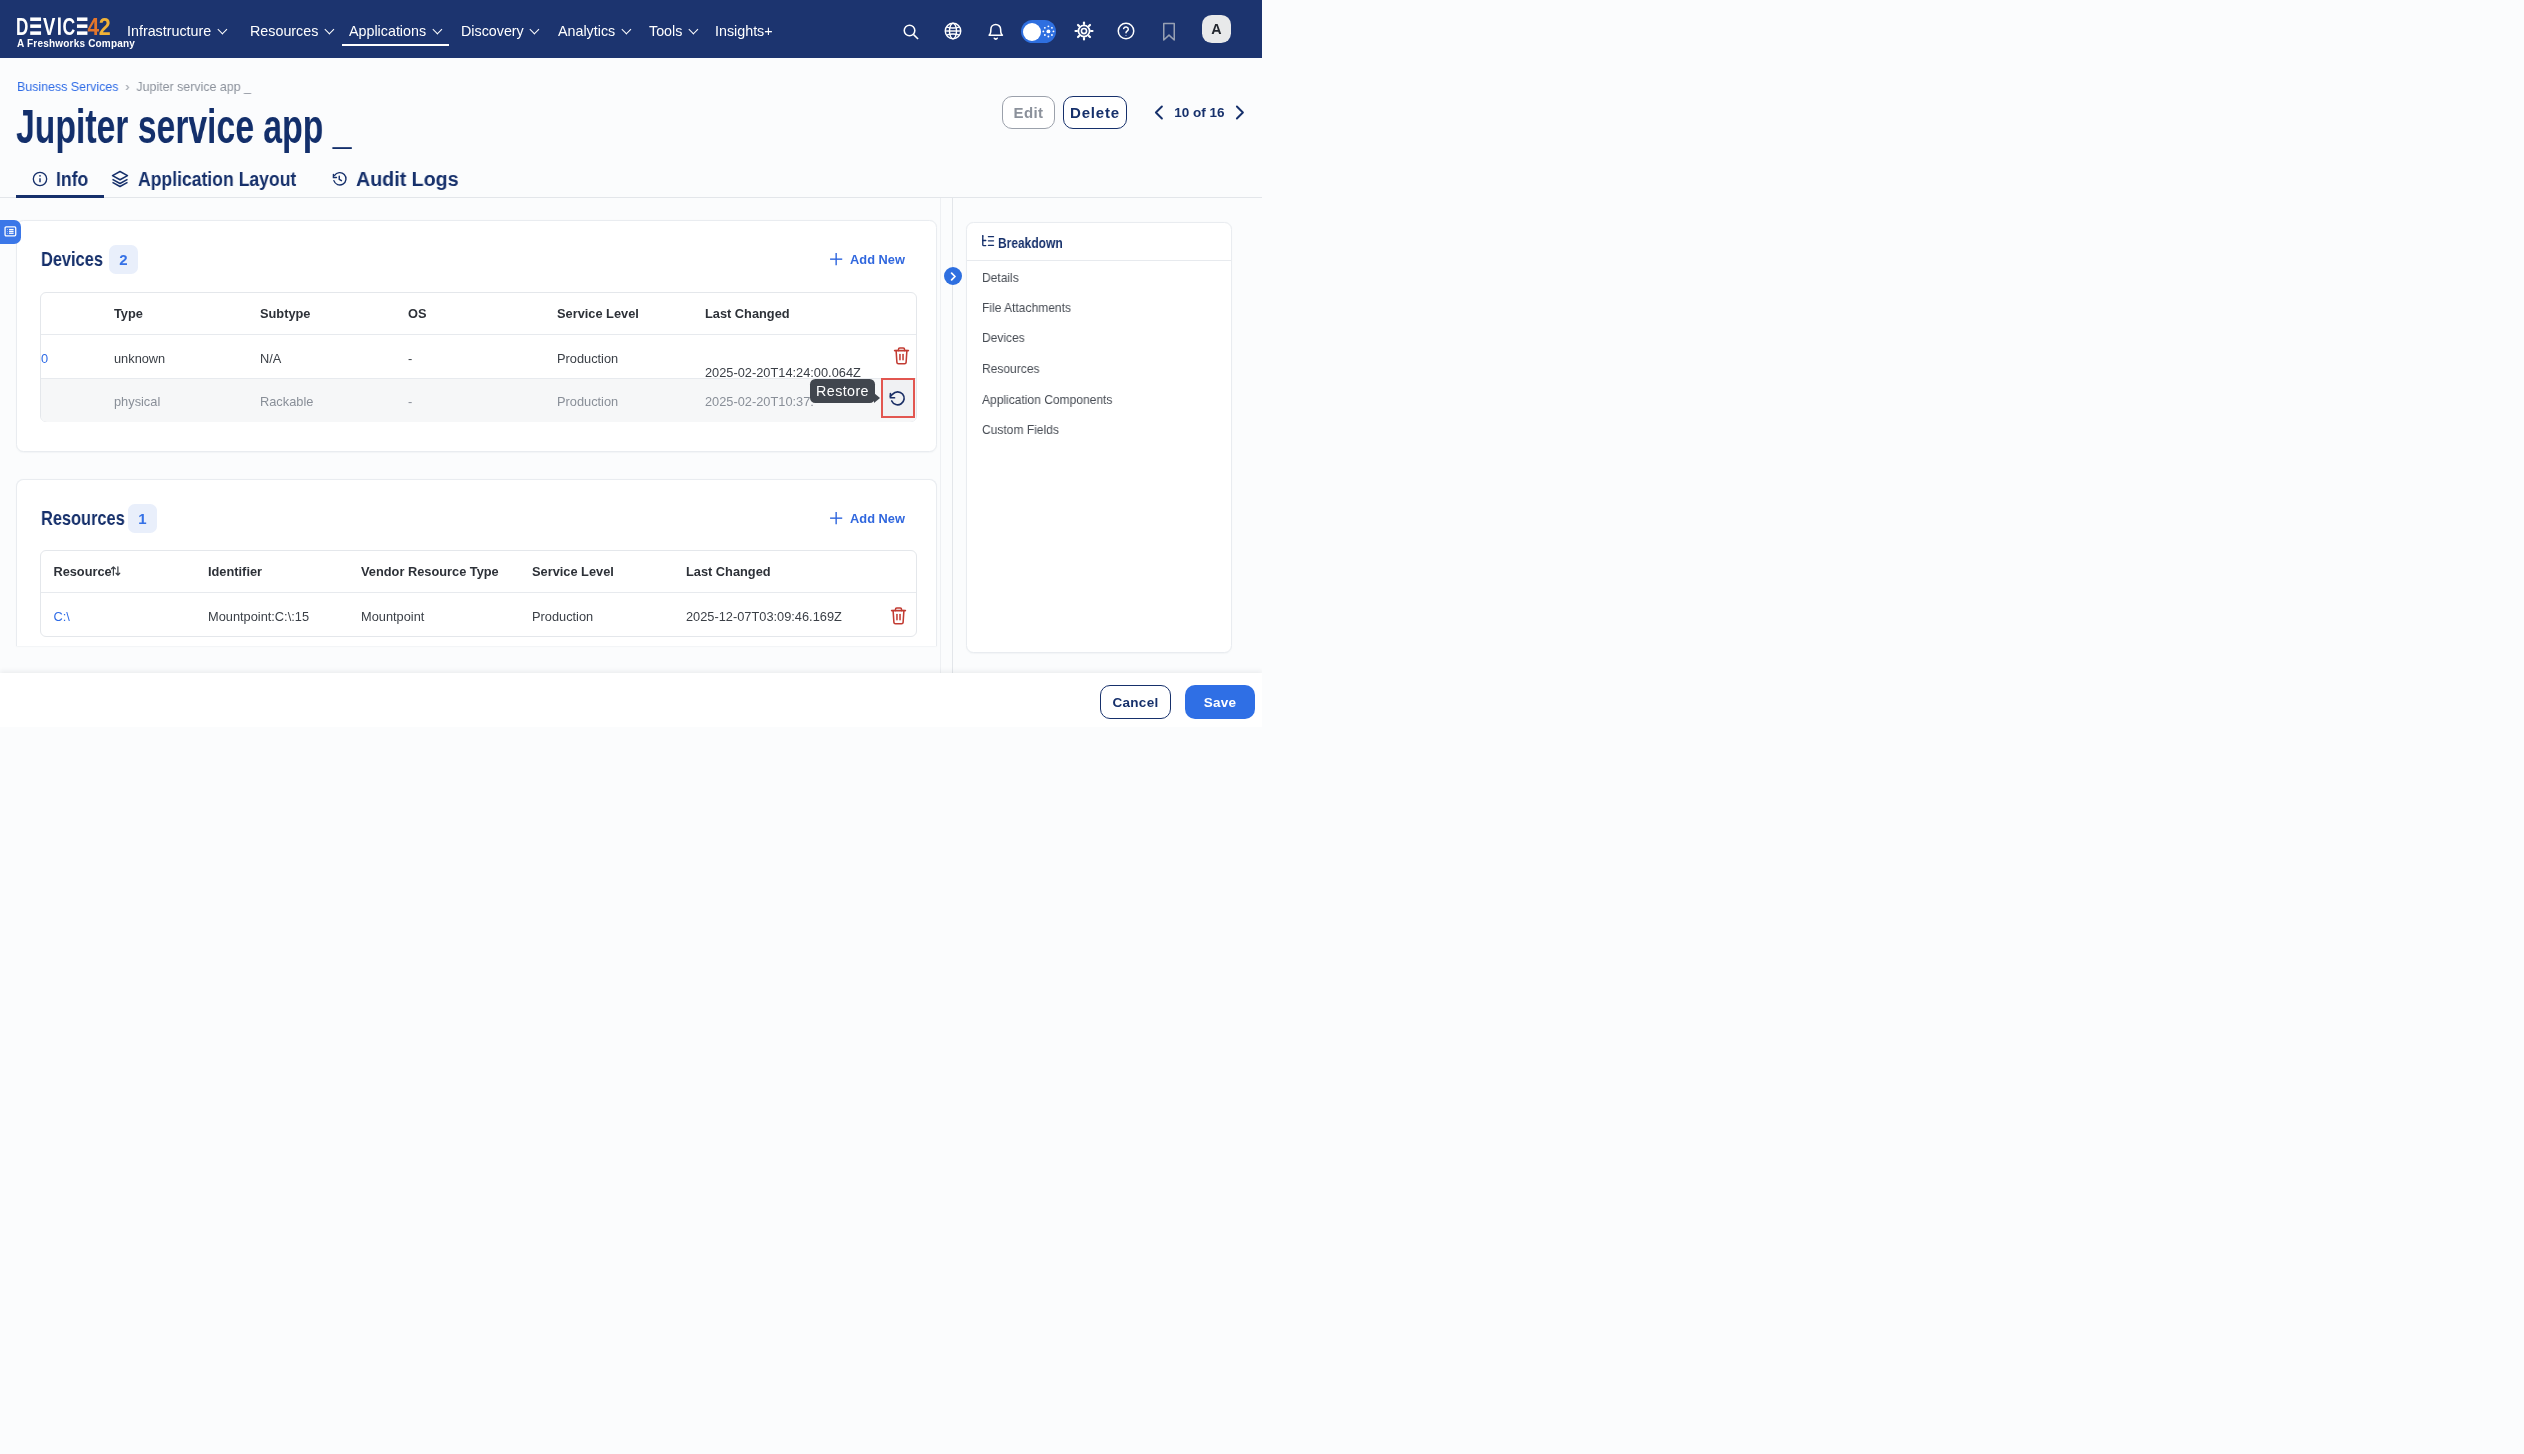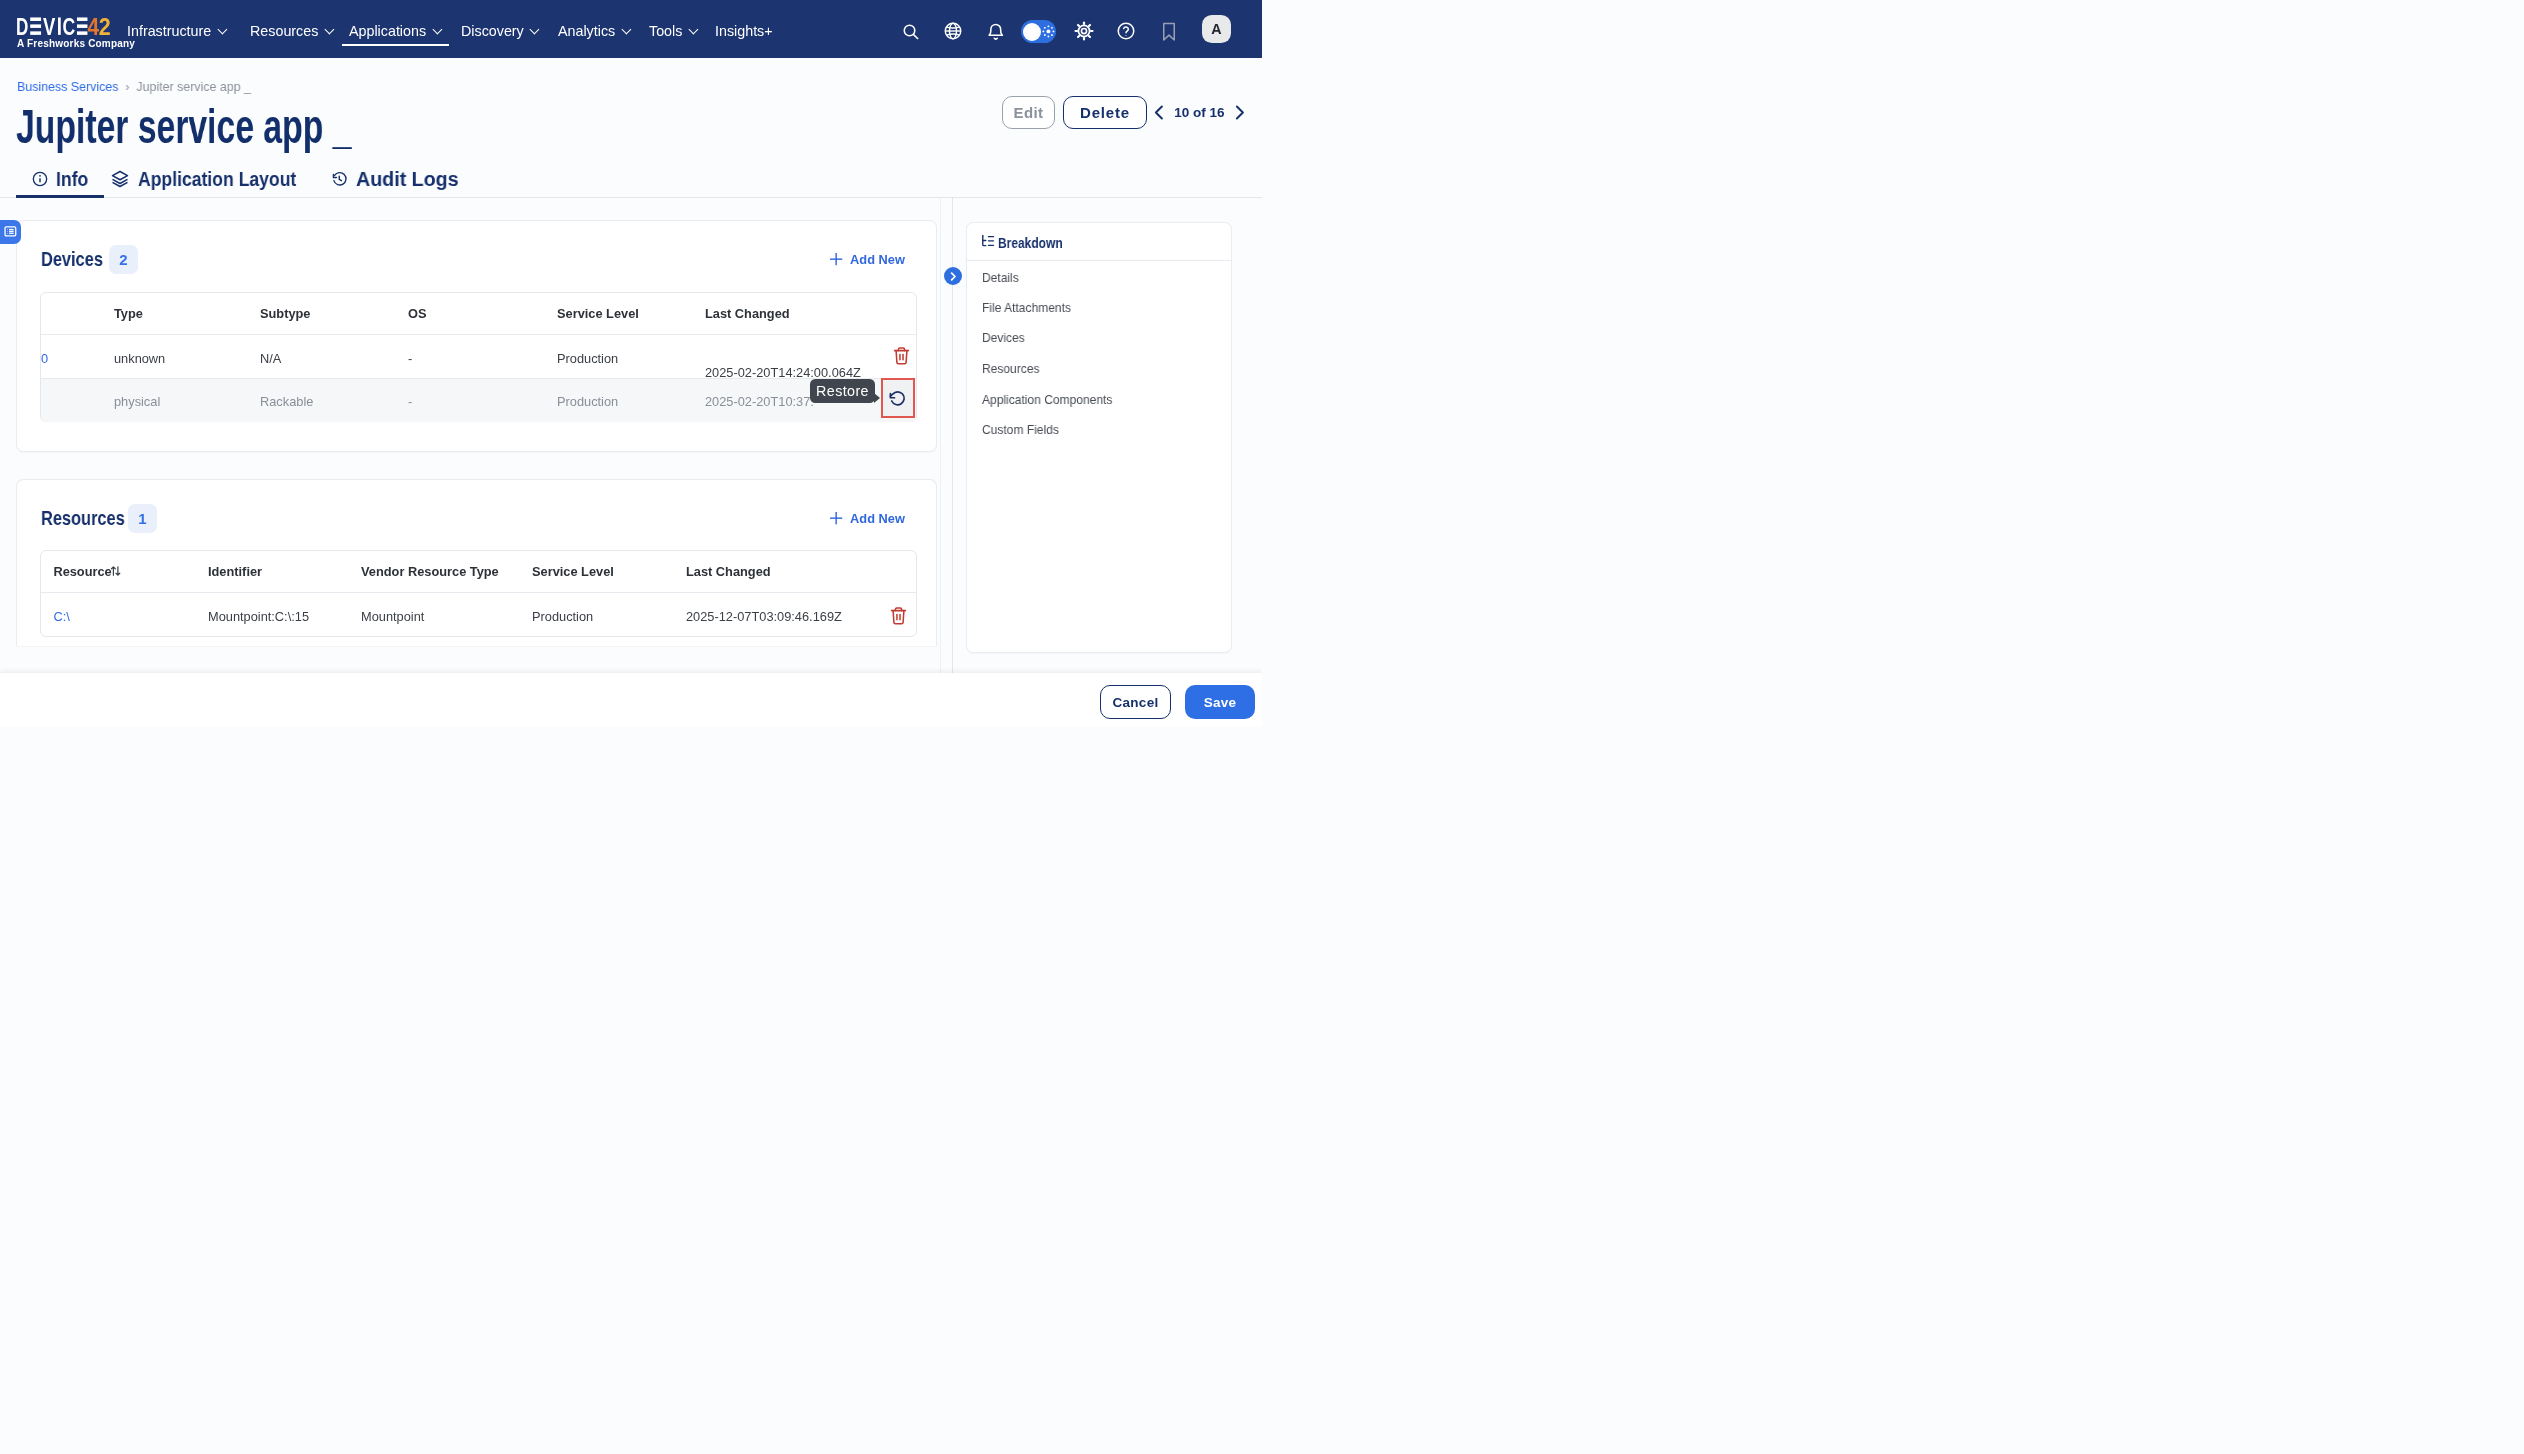--- a/index.html
+++ b/index.html
@@ -11,21 +11,21 @@
 .navitem { position:absolute; top:2.3px; height:58px; display:flex; align-items:center; color:#fff; font-size:14.3px; font-weight:500; }
 .chev { width:6.8px; height:6.8px; border-right:1.5px solid #fff; border-bottom:1.5px solid #fff; transform:rotate(45deg); margin-left:7.5px; margin-top:-3.8px; }
 #nav .active-underline { position:absolute; left:342px; top:44px; width:107px; height:2.3px; background:#fff; }
 .navicon { position:absolute; top:2.3px; height:58px; display:flex; align-items:center; justify-content:center; }
 
 #crumb { position:absolute; left:16.5px; top:79px; font-size:13.5px; color:#8b919b; will-change:transform; transform:scaleX(.92); transform-origin:0 50%; }
 #crumb a { color:#2e6be6; text-decoration:none; }
 #title { position:absolute; left:16px; top:102px; font-size:49px; line-height:1; font-weight:bold; color:#132f6b; will-change:transform; transform:scaleX(.688); transform-origin:0 0; white-space:nowrap; }
 .btn { position:absolute; display:flex; align-items:center; justify-content:center; border-radius:10px; font-weight:bold; background:#fff; }
 #btn-edit { left:1002px; top:96px; width:53px; height:33px; border:1.1px solid #9ba1ab; color:#8b919b; font-size:15px; letter-spacing:0.4px; }
-#btn-delete { left:1063px; top:96px; width:84px; height:33px; border:1.1px solid #16306b; color:#16306b; font-size:15px; letter-spacing:0.8px; }
+#btn-delete { left:1063px; top:96px; width:64px; height:33px; border:1.1px solid #16306b; color:#16306b; font-size:15px; letter-spacing:0.8px; }
 #pager { position:absolute; left:1154px; top:96px; height:33px; display:flex; align-items:center; color:#16306b; font-size:13.5px; font-weight:bold; }
 
 .tab { position:absolute; top:167px; height:24px; display:flex; align-items:center; color:#16306b; font-size:20.7px; font-weight:bold; }
 .tab span { display:inline-block; will-change:transform; transform:scaleX(.85); transform-origin:0 50%; white-space:nowrap; }
 #tabline { position:absolute; left:0; top:197px; width:1262px; height:1.1px; background:#e3e6ea; }
 #tabactive { position:absolute; left:16px; top:195px; width:88px; height:2.6px; background:#16306b; }
 
 .card { position:absolute; left:16px; width:921px; background:#fff; border:0.8px solid #e9ecf0; border-radius:7.5px; box-shadow:0 0.8px 1.5px rgba(20,40,80,.04); }
 #card-dev { top:220px; height:232px; }
 #card-res { top:479px; height:167px; border-bottom:none; border-radius:7.5px 7.5px 0 0; }

